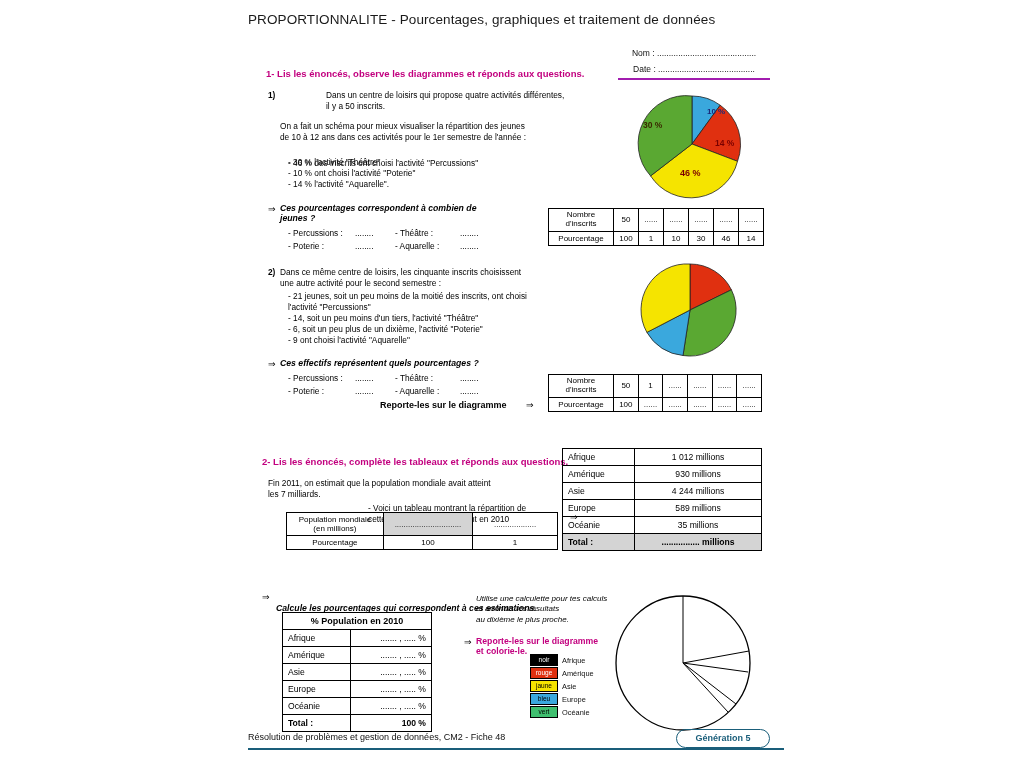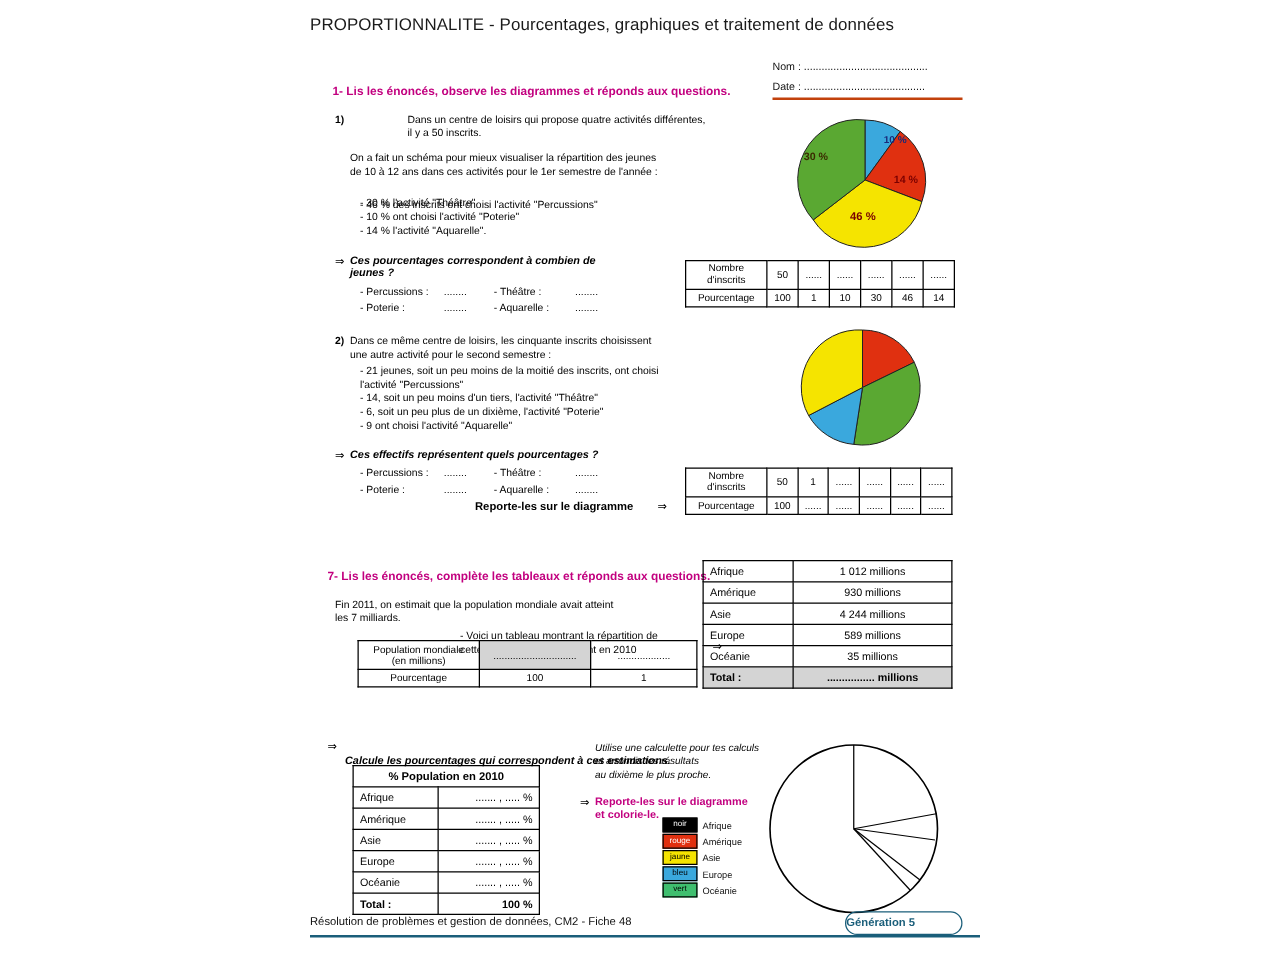--- a/index.html
+++ b/index.html
@@ -9,21 +9,22 @@
     color:#000;position:relative;overflow:hidden;
   }
   #title{
     position:absolute;left:248px;top:12px;width:560px;
     font-size:13.5px;color:#1a1a1a;letter-spacing:0.1px;
   }
 
   
   .namebox{
     position:absolute;left:618px;top:42px;width:152px;height:36px;
-    border-bottom:2px solid #c2410c;
+    border-bottom:2px solid #a21caf;
+    text-align:center;
   }
   .namebox div{font-size:8.5px;color:#111;margin-top:6px;}
 
   .q-head{
     font-size:9.5px;font-weight:bold;color:#c2007f;
   }
   .small{font-size:8.3px;line-height:1.32;}
   .smaller{font-size:8px;line-height:1.3;}
   .bolditalic{font-weight:bold;font-style:italic;font-size:8.7px;}
   .italic{font-style:italic;}
@@ -61,21 +62,21 @@
   }
   .legend .nm{color:#111;}
 
   
   .footerline{
     position:absolute;left:248px;top:748px;width:536px;border-top:2px solid #1a5e7a;
   }
   .gen{
     position:absolute;left:676px;top:729px;width:92px;height:17px;
     border:1.5px solid #1a5e7a;border-radius:10px;
-    font-size:9px;font-weight:bold;color:#1a5e7a;text-align:left;line-height:17px;
+    font-size:9px;font-weight:bold;color:#1a5e7a;text-align:center;line-height:17px;
   }
   .arrow{font-size:9px;}
 </style>
 </head>
 <body>
 
 <div id="title">PROPORTIONNALITE - Pourcentages, graphiques et traitement de données</div>
 
 <div class="namebox">
   <div>Nom : ..........................................</div>
@@ -195,21 +196,21 @@
     <td>100</td>
     <td>......</td>
     <td>......</td>
     <td>......</td>
     <td>......</td>
     <td>......</td>
   </tr>
 </tbody>
   </table>
 
-<div class="tb q-head" style="left:262px;top:456px;width:400px;">7-  Lis les énoncés, complète les tableaux et réponds aux questions.</div>
+<div class="tb q-head" style="left:262px;top:456px;width:400px;">2-  Lis les énoncés, complète les tableaux et réponds aux questions.</div>
 
 <div class="tb small" style="left:268px;top:478px;width:300px;white-space:pre-line;">Fin 2011, on estimait que la population mondiale avait atteint
 les 7 milliards.</div>
 <div class="tb small" style="left:368px;top:503px;width:210px;white-space:pre-line;">- Voici un tableau montrant la répartition de
 cette population par continent en 2010</div>
 <div class="tb arrow" style="left:570px;top:512px;">⇒</div>
 
 <table class="pop tb" style="left:562px;top:448px;">
   <tbody>
   <tr>

